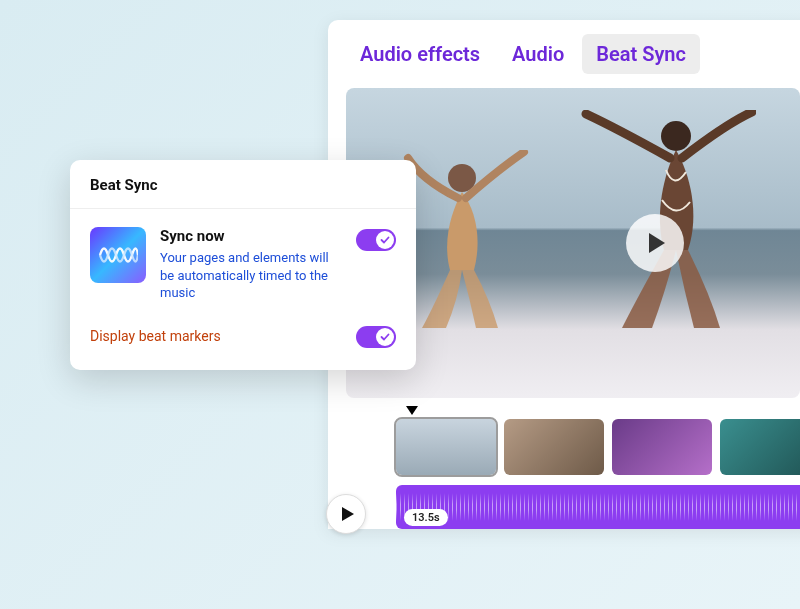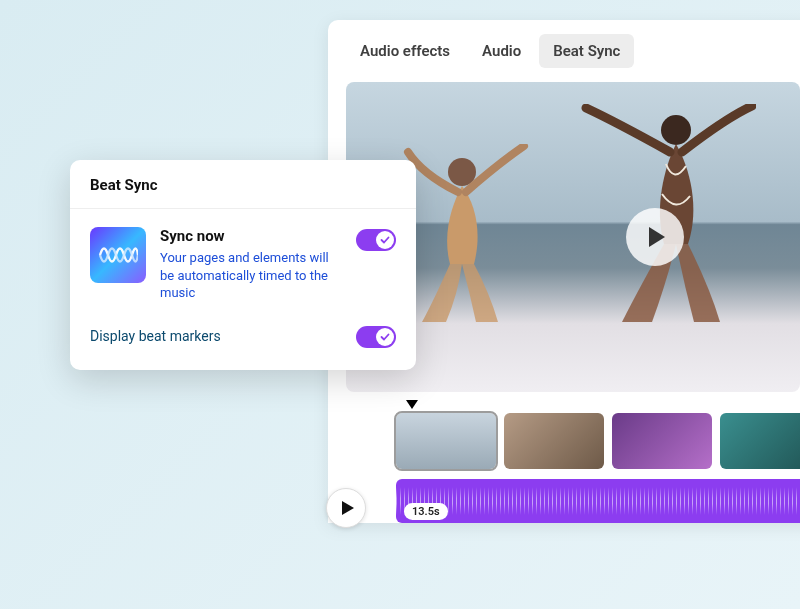--- a/index.html
+++ b/index.html
@@ -22,23 +22,23 @@
       border-radius: 10px 0 0 0;
       box-shadow: 0 4px 18px rgba(0,0,0,0.08);
     }
 
     .tabs {
       display: flex;
       gap: 4px;
       padding: 14px 18px;
     }
     .tab {
-      font-size: 15px;
+      font-size: 20px;
       font-weight: 600;
-      color: #404040;
+      color: #6d28d9;
       padding: 8px 14px;
       border-radius: 6px;
       cursor: pointer;
     }
     .tab.active {
       background: #ededed;
     }
 
     .preview {
       position: relative;
@@ -188,21 +188,21 @@
       background: #fff;
       border-radius: 50%;
       display: flex; align-items: center; justify-content: center;
     }
     .opt-row {
       margin-top: 22px;
       display: flex;
       justify-content: space-between;
       align-items: center;
     }
-    .opt-label { font-size: 14px; color: #0c4a6e; }
+    .opt-label { font-size: 14px; color: #c2410c; }
   </style>
 </head>
 <body>
 
 <div class="editor">
   <div class="tabs">
     <div class="tab">Audio effects</div>
     <div class="tab">Audio</div>
     <div class="tab active">Beat Sync</div>
   </div>

